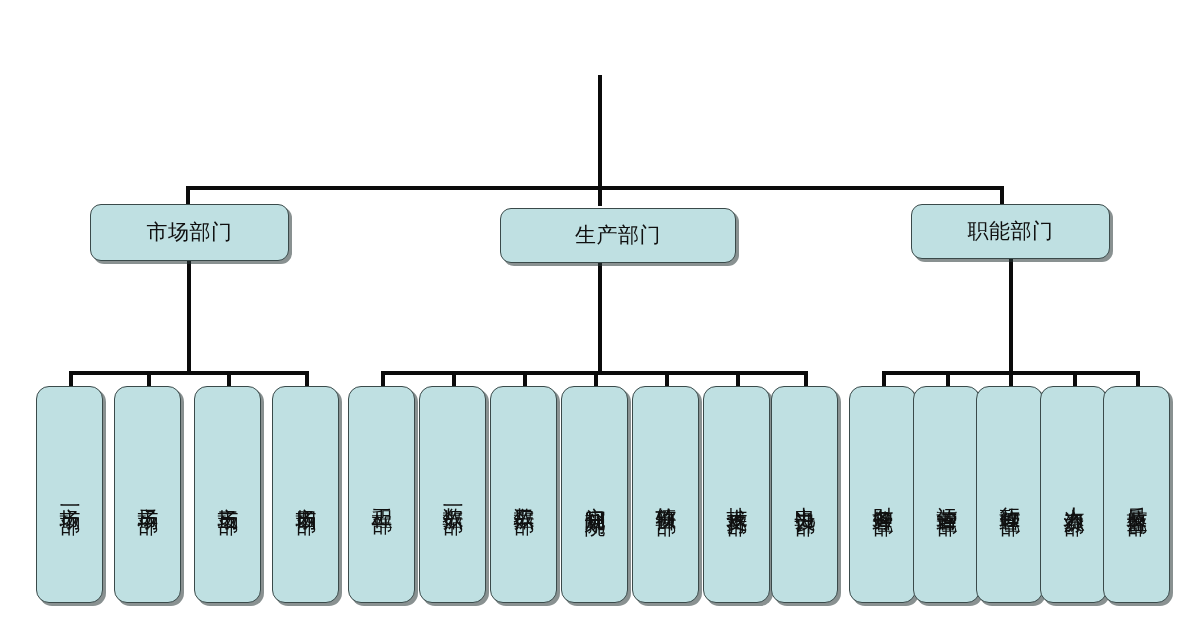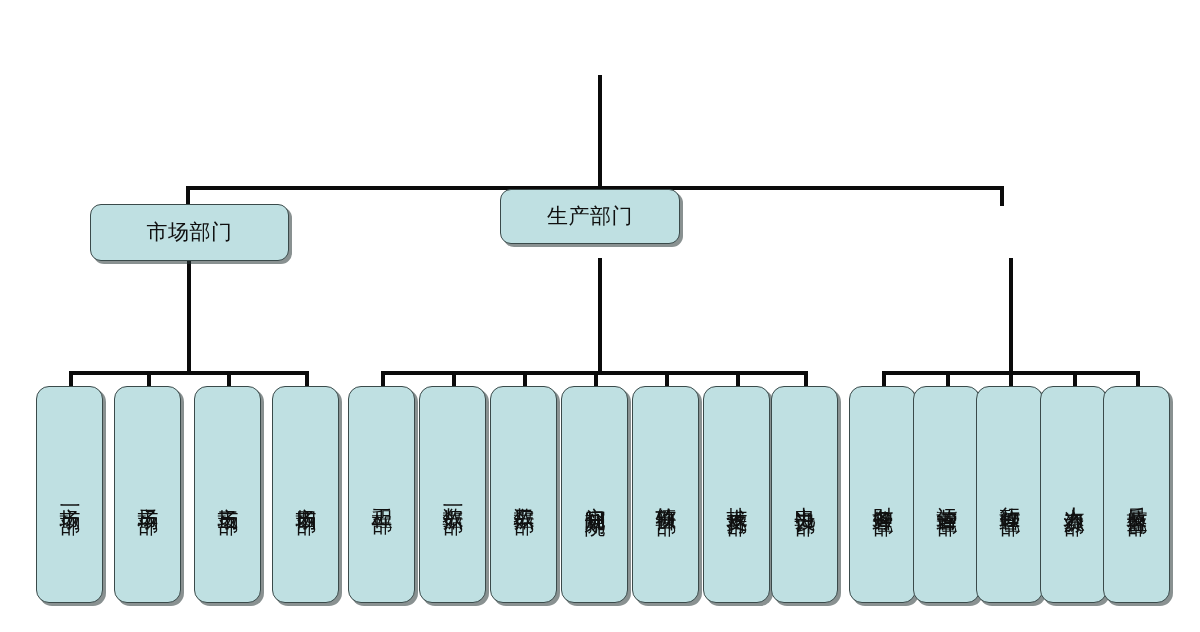--- a/index.html
+++ b/index.html
@@ -44,21 +44,21 @@
     border-radius: 13px;
   }
   .node-root .label {
     font-size: 23px;
   }
 
   .node-l2 .label {
     font-size: 21px;
   }
   .node-l2-0 { left: 90px;  top: 204px; width: 199px; height: 57px; }
-  .node-l2-1 { left: 500px; top: 189px; width: 180px; height: 55px; }
+  .node-l2-1 { left: 500px; top: 208px; width: 236px; height: 55px; }
   .node-l2-2 { left: 911px; top: 204px; width: 199px; height: 55px; }
 
   .node-leaf {
     top: 386px;
     width: 67px;
     height: 217px;
     border-radius: 13px;
   }
   .node-leaf .label {
     font-size: 21px;
@@ -113,20 +113,23 @@
   <div class="ln ln-v" style="left:1073px; top:371px; height:17px;"></div>
   <div class="ln ln-v" style="left:1136px; top:371px; height:17px;"></div>
 
 
   <div class="node node-l2 node-l2-0">
     <span class="label">市场部门</span>
   </div>
   <div class="node node-l2 node-l2-1">
     <span class="label">生产部门</span>
   </div>
+  <div class="node node-l2 node-l2-2">
+    <span class="label">职能部门</span>
+  </div>
 
   <div class="node node-leaf" style="left:36px;">
     <span class="label">市场一部</span>
   </div>
   <div class="node node-leaf" style="left:114px;">
     <span class="label">市场二部</span>
   </div>
   <div class="node node-leaf" style="left:194px;">
     <span class="label">市场三部</span>
   </div>

